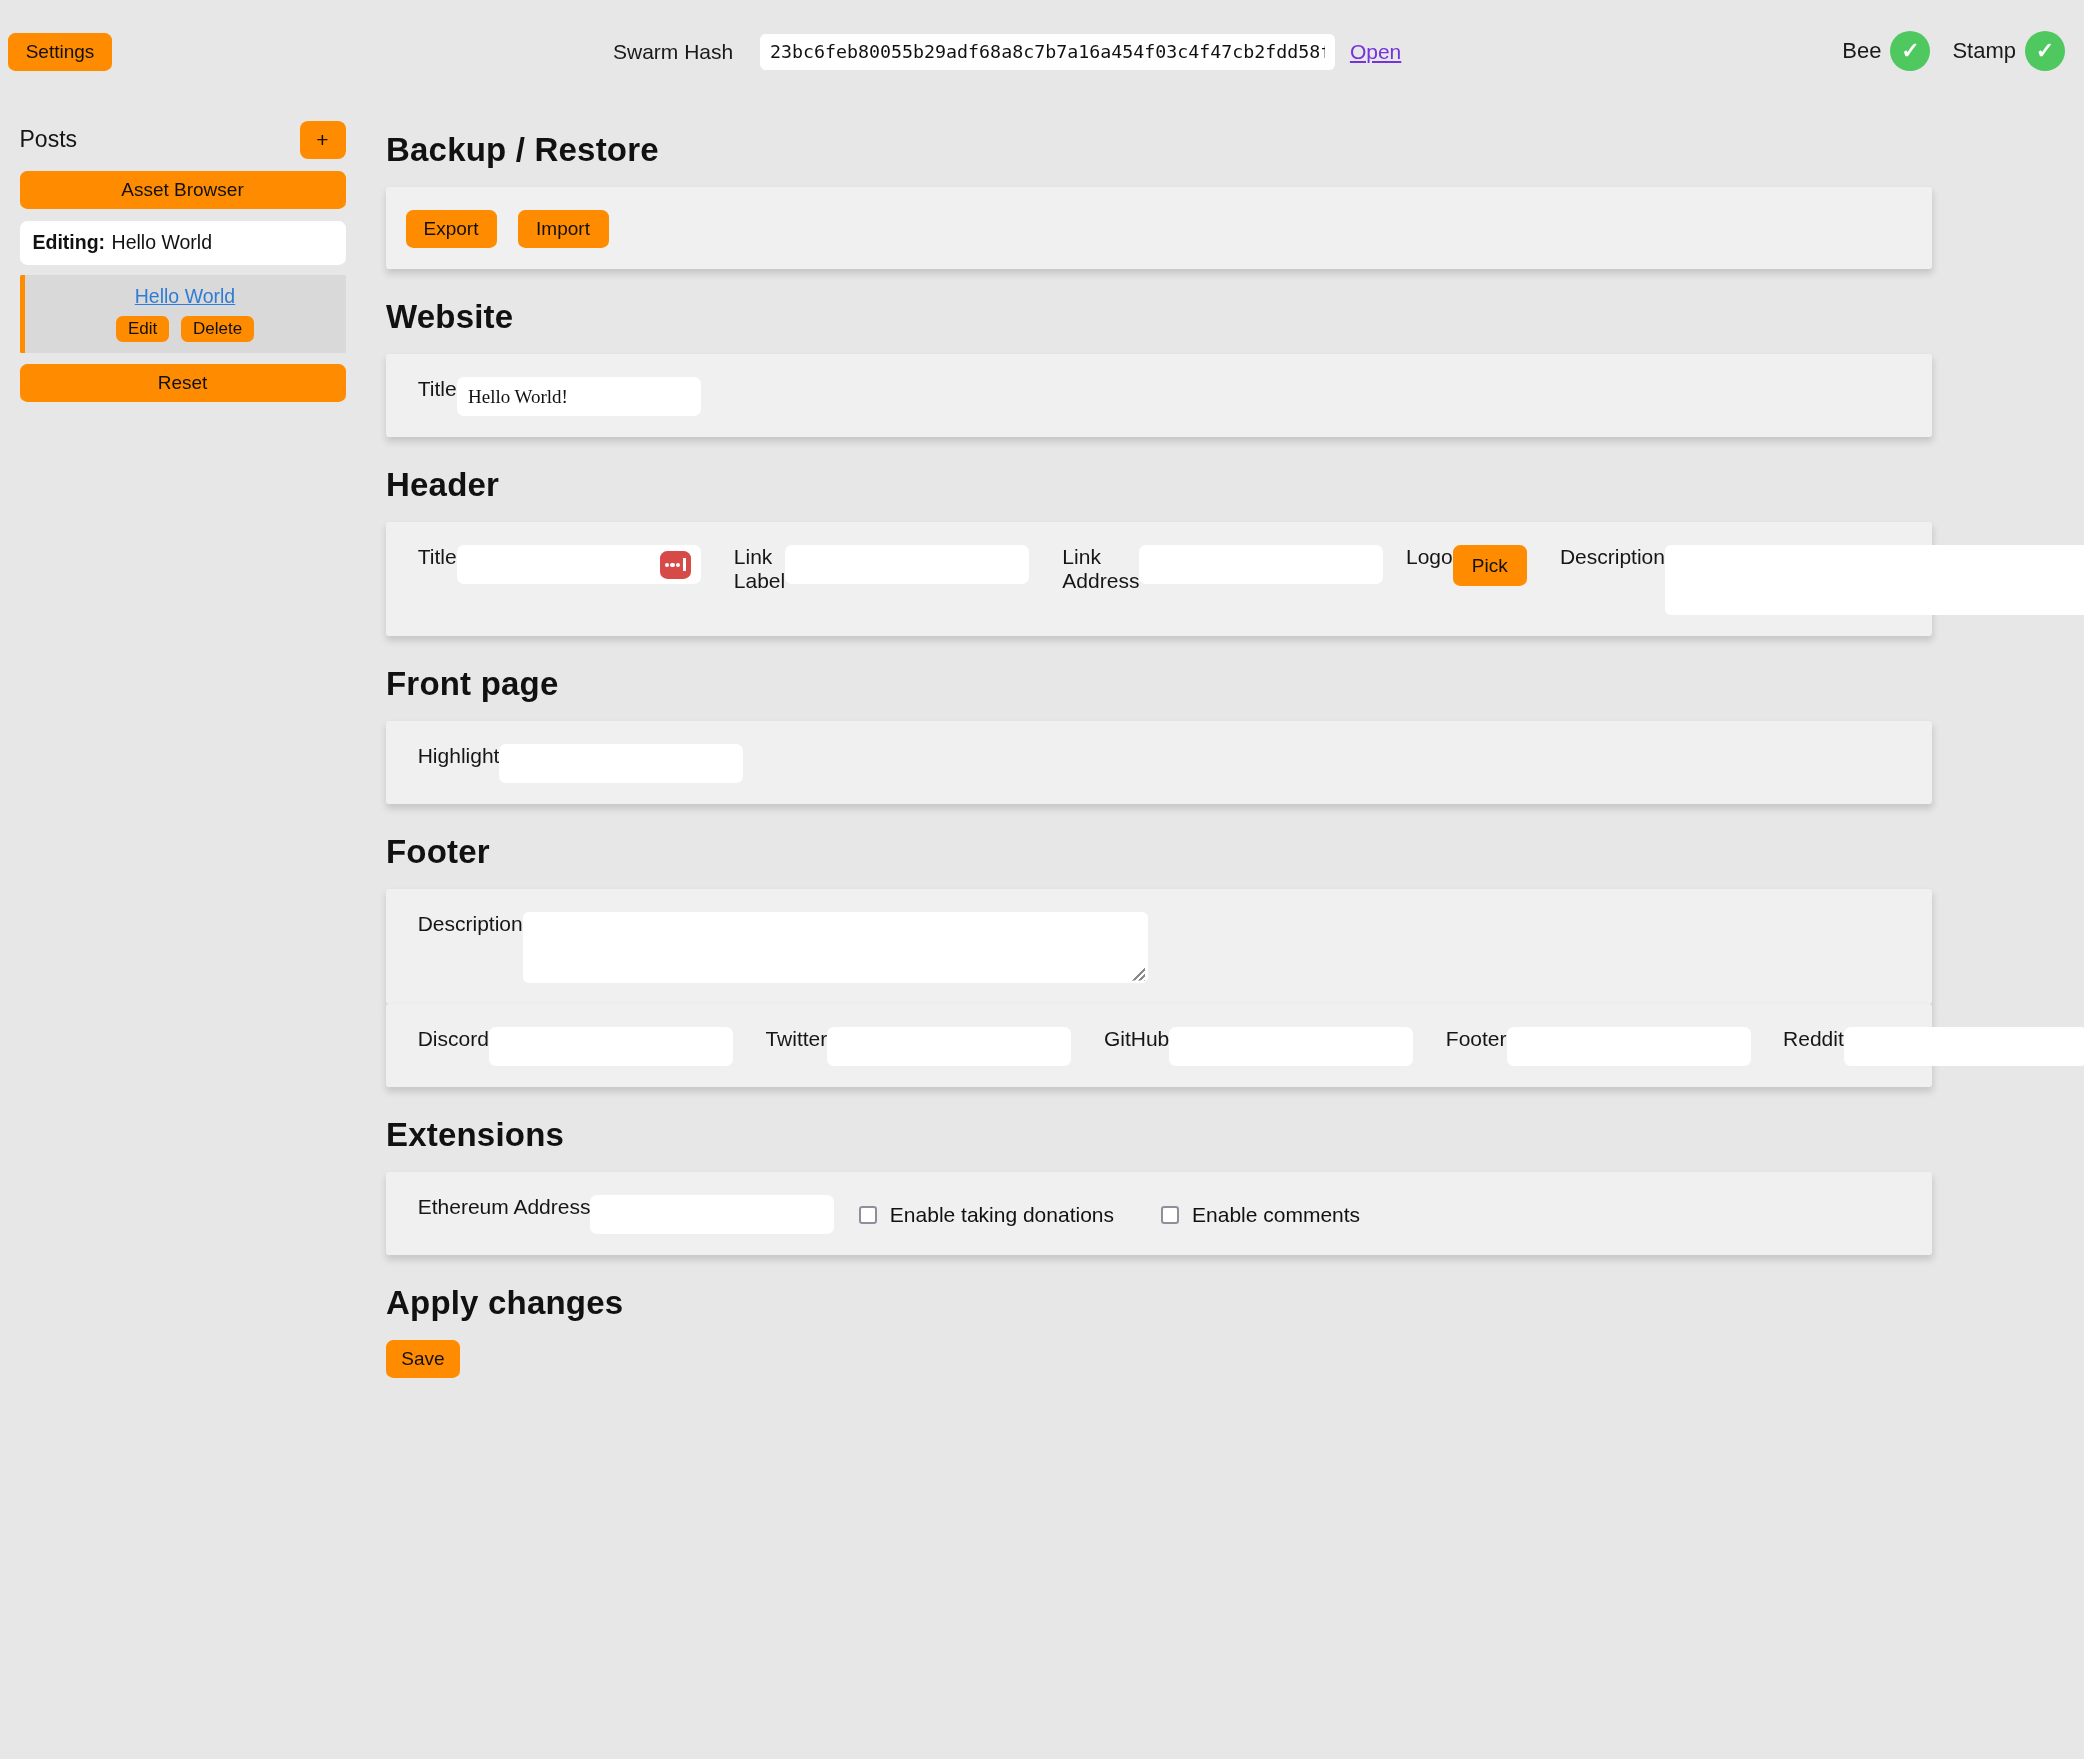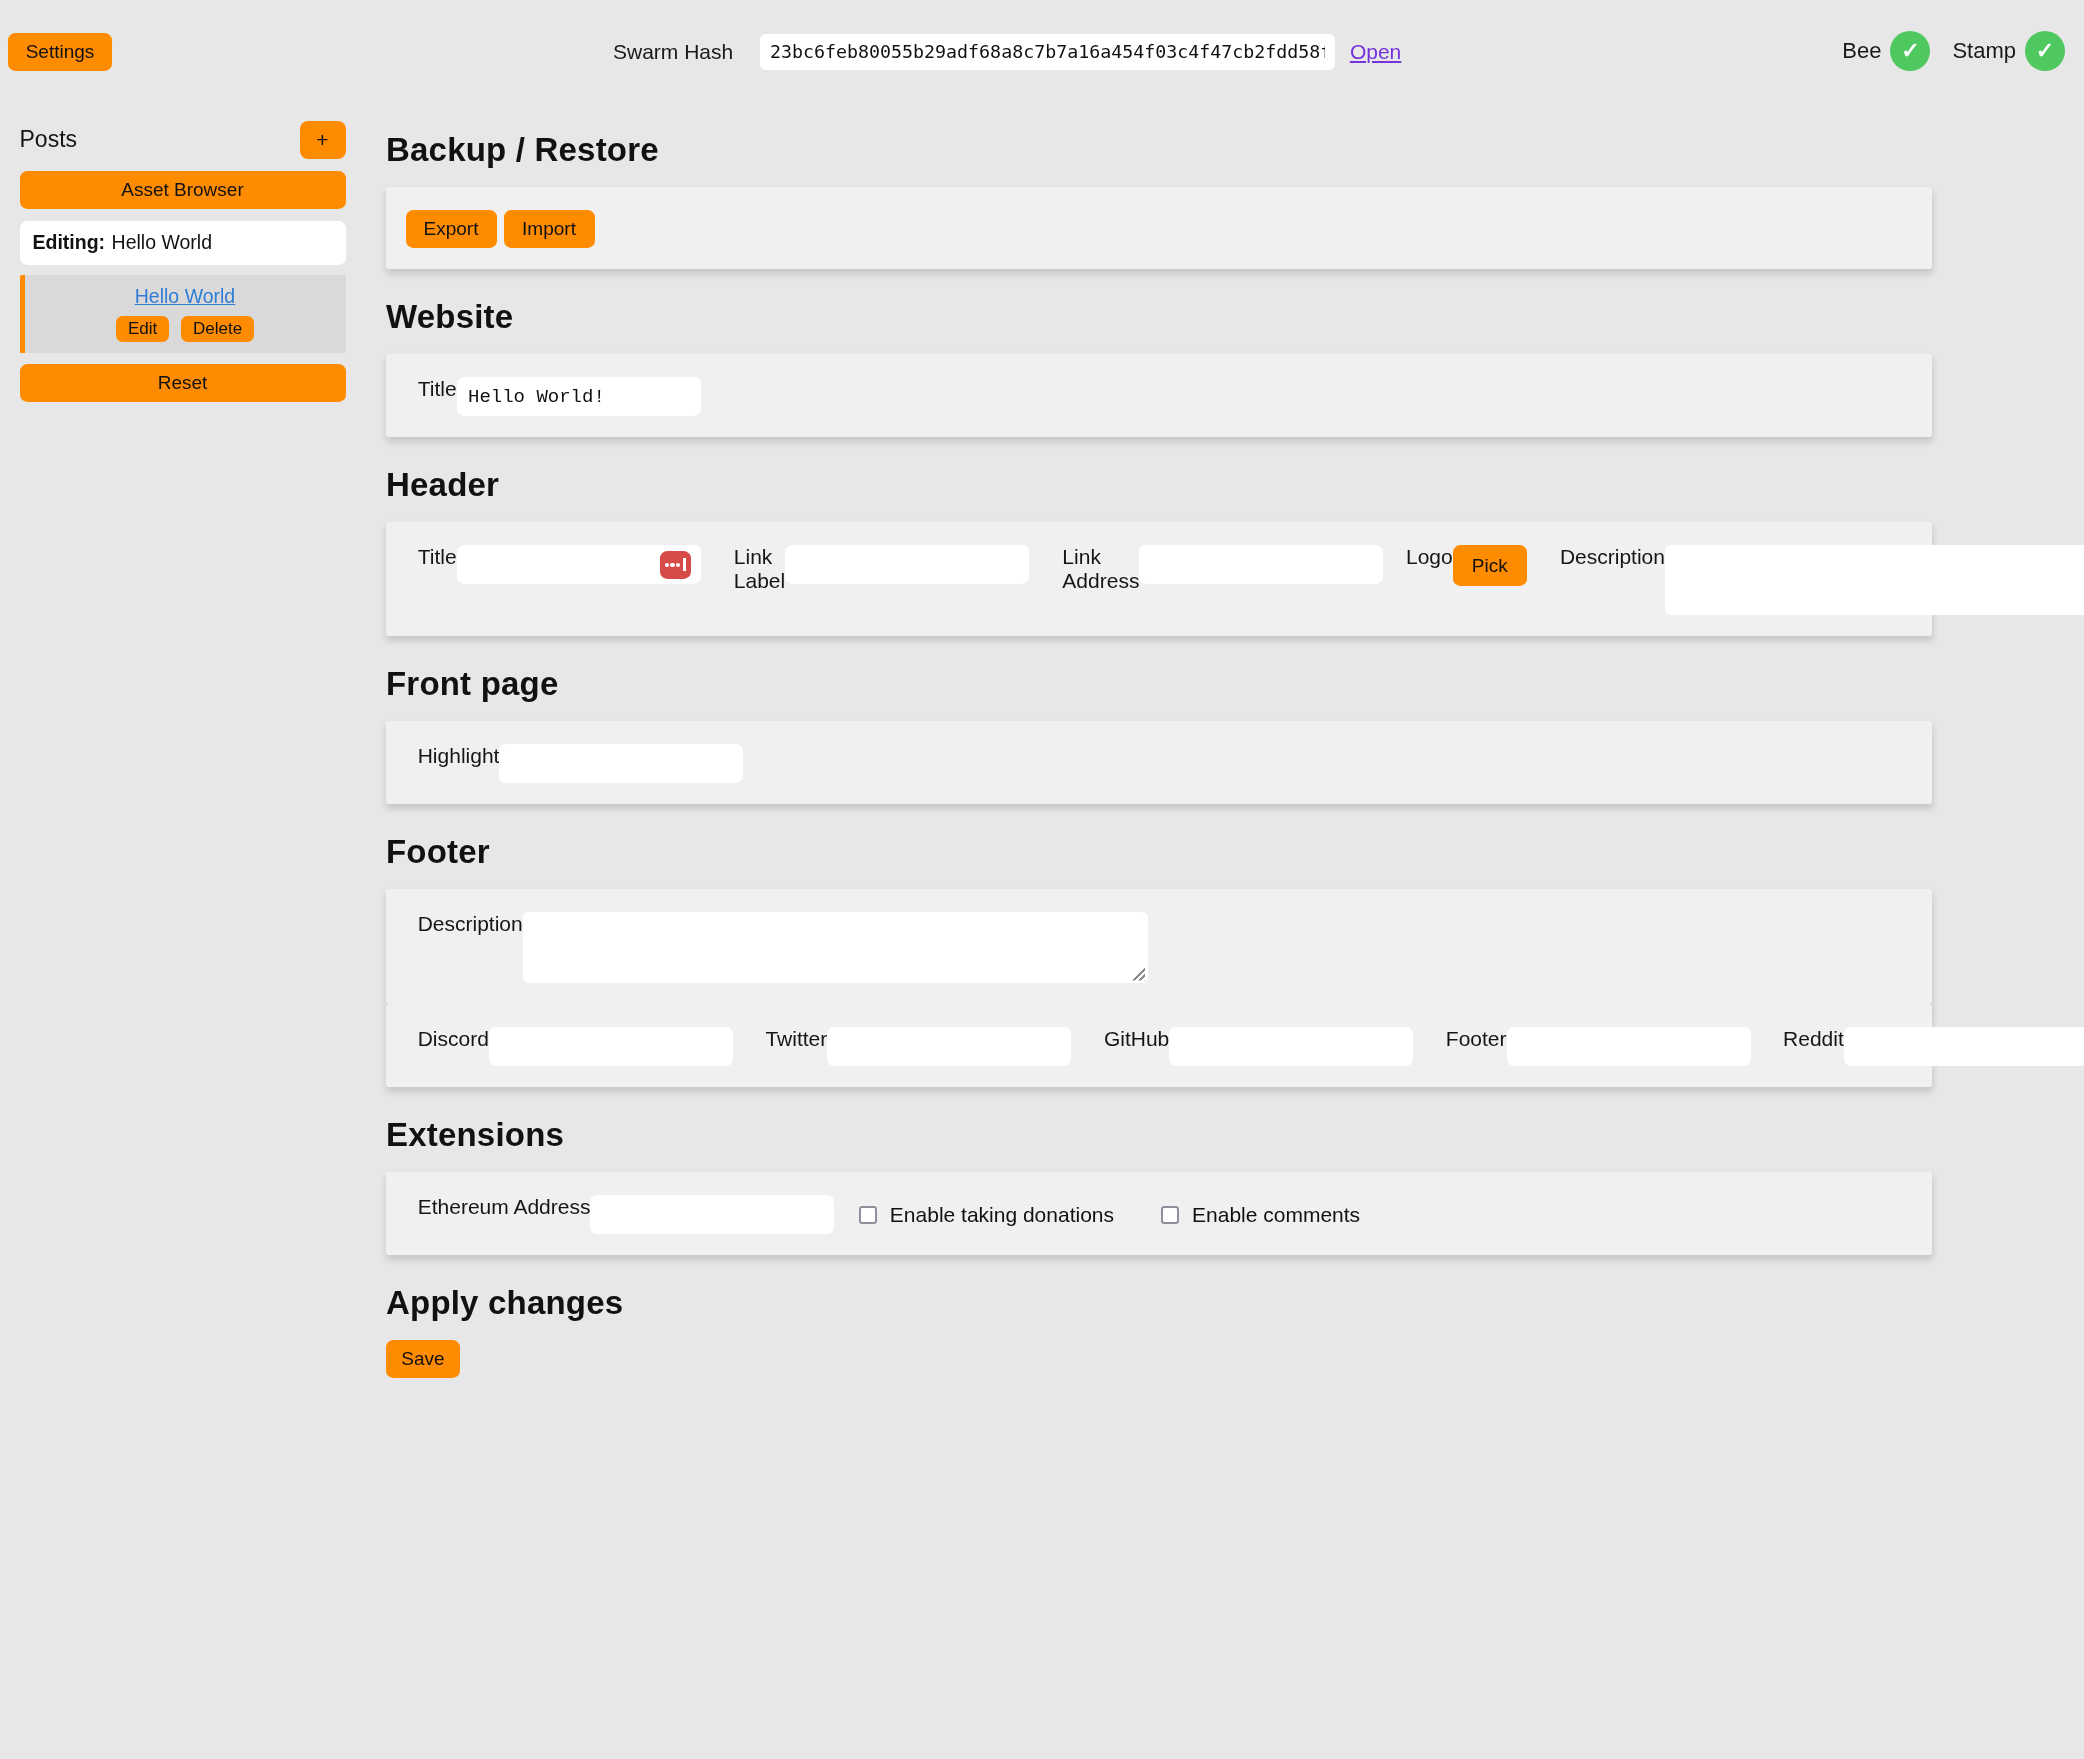--- a/index.html
+++ b/index.html
@@ -58,21 +58,21 @@
   .content { position:absolute; left:386px; top:0; width:1546px; padding-top:17px; }
   .section-heading { font-size:33px; font-weight:700; letter-spacing:0.2px; margin:29px 0 18px 0; }
   .content .section:first-child .section-heading { margin-top:0; }
   .panel {
     background:#f0f0f0; border-radius:2.4px; padding:23px 19.5px 21px 19.5px;
     box-shadow:0.8px 4.1px 7.3px rgba(0,0,0,0.14);
   }
   .field-label { font-size:21px; color:#161616; margin:0 0 8.1px 12.2px; display:block; }
   .text-input {
     width:244px; height:39px; background:#ffffff; border:none; border-radius:7px;
-    font-family:Liberation Mono, monospace; font-size:19px; padding:0 11.4px; color:#111;
+    font-family:Liberation Serif, serif; font-size:19px; padding:0 11.4px; color:#111;
   }
   .fields-row { display:flex; gap:21px; align-items:flex-start; }
   .field-col { display:flex; flex-direction:row; }
   .input-wrap { position:relative; display:inline-block; }
   .pm-icon {
     position:absolute; right:9.8px; top:5.7px; width:31px; height:28px;
     background:#d64a48; border-radius:7.3px; display:flex; align-items:center; justify-content:center; gap:1.6px;
   }
   .pm-icon .dot { width:4.1px; height:4.1px; border-radius:50%; background:#ffffff; }
   .pm-icon .bar { width:2.4px; height:13px; background:#ffffff; margin-left:1.6px; }
@@ -90,21 +90,21 @@
   }
   .checkbox-row { display:flex; align-items:center; gap:47px; margin-left:24.4px; height:39px; align-self:flex-end; }
   .checkbox-group { display:flex; align-items:center; }
   input[type="checkbox"] {
     appearance:none; -webkit-appearance:none; width:18px; height:18px;
     border:2.4px solid #8f8f9c; border-radius:3.3px; background:#ffffff; cursor:pointer;
   }
   .checkbox-label { font-size:21px; margin-left:13px; }
   .ext-row { display:flex; align-items:flex-end; }
   .save-btn { width:74px; height:38px; }
-  .btn-row { display:flex; gap:7px;align-items:center; }
+  .btn-row { display:flex; gap:21px;align-items:center; }
   .export-btn,.import-btn { width:91px; height:38px; }
   .pick-btn { width:74px; height:41px; }
 </style>
 </head>
 <body>
 
 <header class="topbar">
   <button class="btn settings-btn">Settings</button>
 
   <div class="hash-group">

